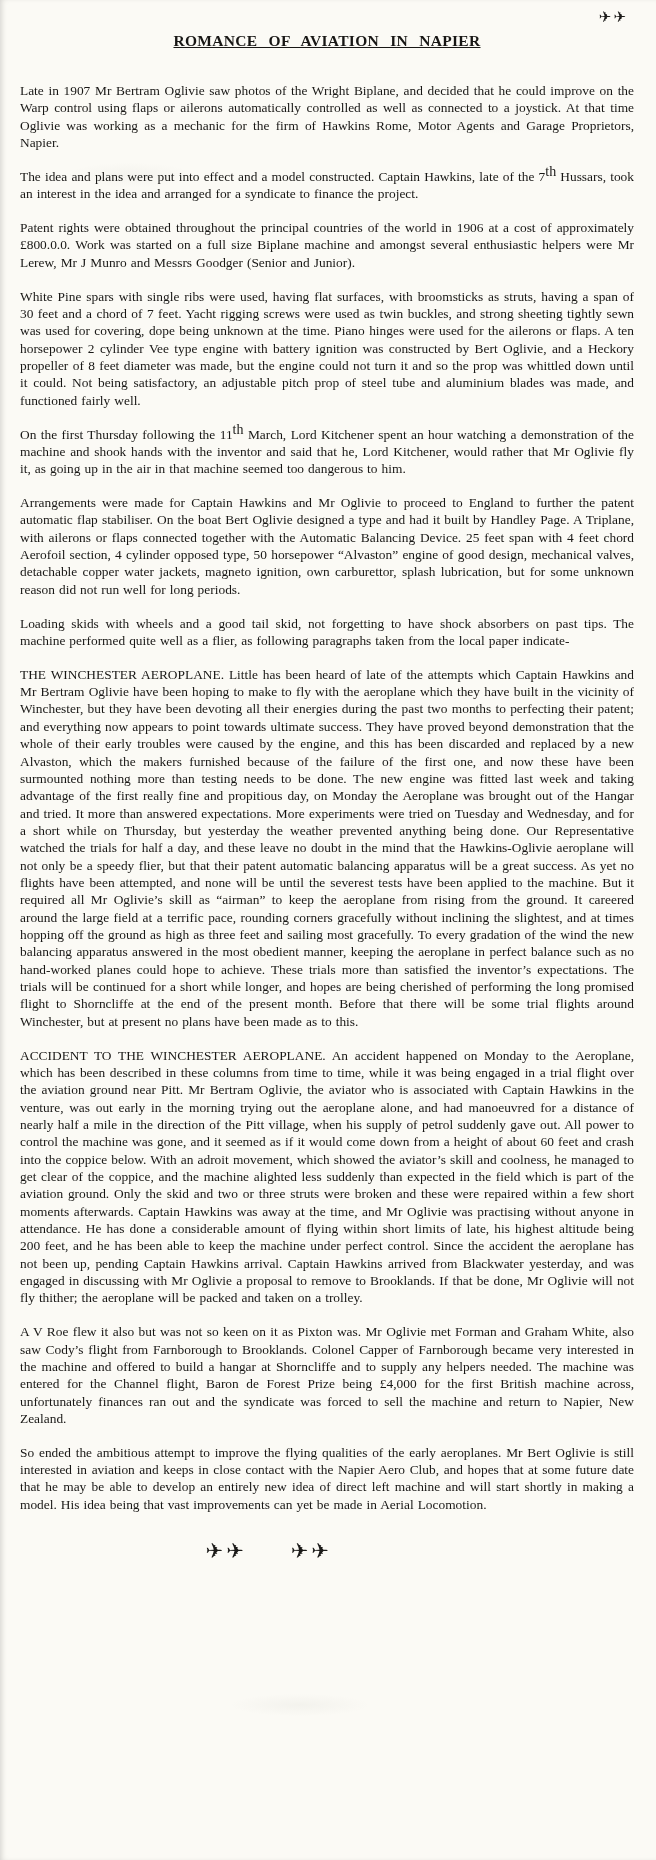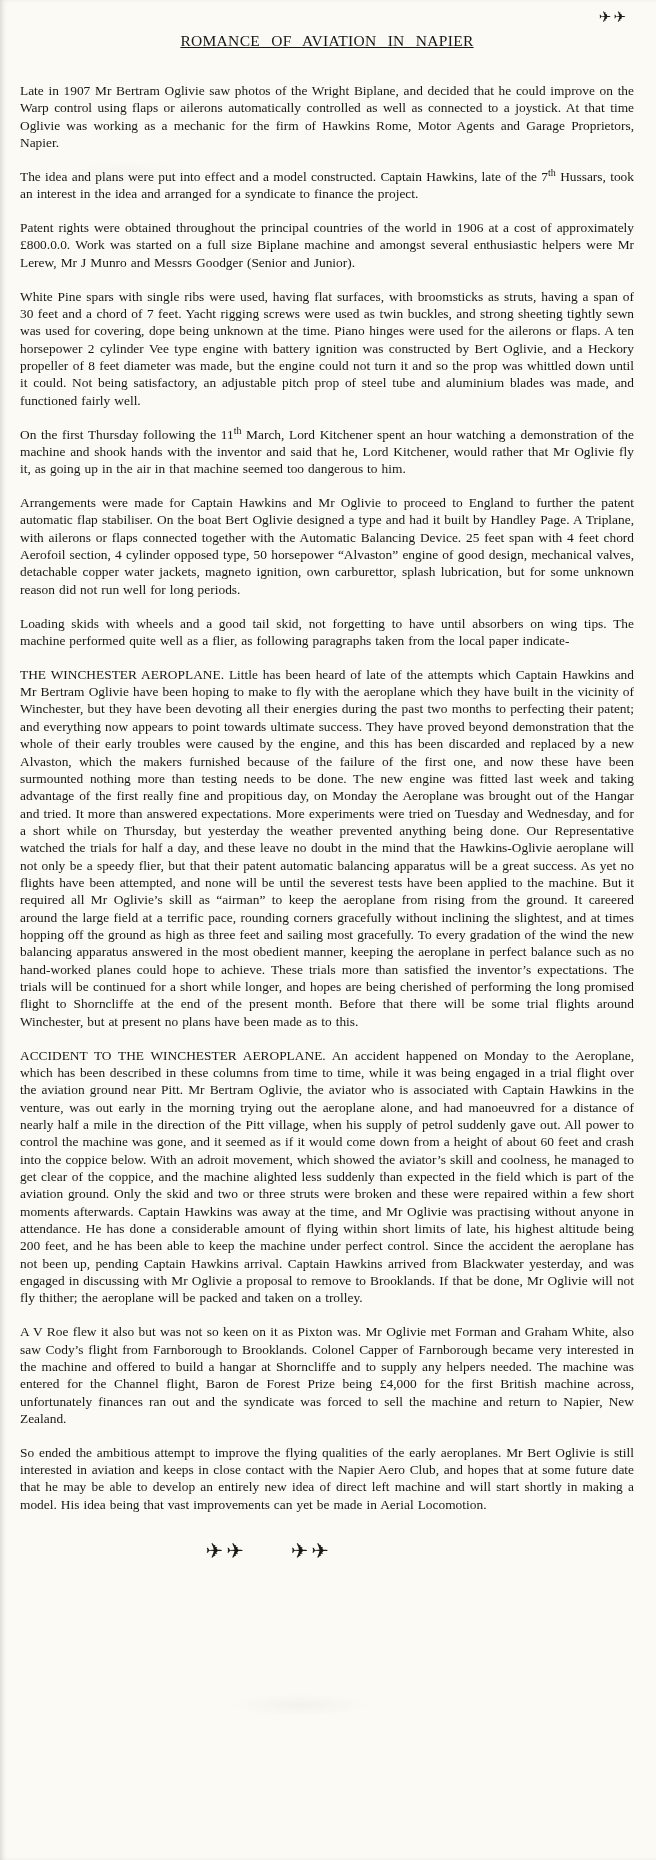--- a/index.html
+++ b/index.html
@@ -29,34 +29,34 @@
     font-family: "DejaVu Sans", sans-serif;
     font-size: 15px;
     letter-spacing: 2px;
     height: 20px;
     color: #1b1a18;
   }
   h1.title {
     margin: 4px 0 32px 0;
     text-align: center;
     font-size: 15.5px;
-    font-weight: normal;
+    font-weight: bold;
     text-decoration: underline;
     letter-spacing: 0.02em;
     word-spacing: 0.45em;
   }
   .para {
     margin: 0 0 16.5px 0;
     font-size: 13.4px;
     line-height: 17.35px;
     text-align: justify;
     word-spacing: 0.05em;
   }
   .para sup {
-    font-size: 10px;
+    font-size: 14px;
     line-height: 0;
   }
   .footer-planes {
     display: flex;
     justify-content: center;
     gap: 44px;
     margin-top: 26px;
     transform: translateX(-58px);
     font-family: "DejaVu Sans", sans-serif;
     font-size: 21px;
@@ -82,21 +82,21 @@
   <p class="para">Patent rights were obtained throughout the principal countries of the world in 1906 at a cost of approximately £800.0.0. Work was started on a full size Biplane machine and amongst several enthusiastic helpers were Mr Lerew, Mr J Munro and Messrs Goodger (Senior and Junior).</p>
 
   <p class="para">White Pine spars with single ribs were used, having flat surfaces, with broomsticks as struts, having a span of 30 feet and a chord of 7 feet. Yacht rigging screws were used as twin buckles, and strong sheeting tightly sewn was used for covering, dope being unknown at the time. Piano hinges were used for the ailerons or flaps. A ten horsepower 2 cylinder Vee type engine with battery ignition was constructed by Bert Oglivie, and a Heckory propeller of 8 feet diameter was made, but the engine could not turn it and so the prop was whittled down until it could. Not being satisfactory, an adjustable pitch prop of steel tube and aluminium blades was made, and functioned fairly well.</p>
 
 
 
   <p class="para"><span>On the first Thursday following the 11</span><sup>th</sup><span> March, Lord Kitchener spent an hour watching a demonstration of the machine and shook hands with the inventor and said that he, Lord Kitchener, would rather that Mr Oglivie fly it, as going up in the air in that machine seemed too dangerous to him.</span></p>
 
   <p class="para">Arrangements were made for Captain Hawkins and Mr Oglivie to proceed to England to further the patent automatic flap stabiliser. On the boat Bert Oglivie designed a type and had it built by Handley Page. A Triplane, with ailerons or flaps connected together with the Automatic Balancing Device. 25 feet span with 4 feet chord Aerofoil section, 4 cylinder opposed type, 50 horsepower “Alvaston” engine of good design, mechanical valves, detachable copper water jackets, magneto ignition, own carburettor, splash lubrication, but for some unknown reason did not run well for long periods.</p>
 
-  <p class="para">Loading skids with wheels and a good tail skid, not forgetting to have until absorbers on wing tips. The machine performed quite well as a flier, as following paragraphs taken from the local paper indicate-</p>
+  <p class="para">Loading skids with wheels and a good tail skid, not forgetting to have shock absorbers on past tips. The machine performed quite well as a flier, as following paragraphs taken from the local paper indicate-</p>
 
   <p class="para">THE WINCHESTER AEROPLANE. Little has been heard of late of the attempts which Captain Hawkins and Mr Bertram Oglivie have been hoping to make to fly with the aeroplane which they have built in the vicinity of Winchester, but they have been devoting all their energies during the past two months to perfecting their patent; and everything now appears to point towards ultimate success. They have proved beyond demonstration that the whole of their early troubles were caused by the engine, and this has been discarded and replaced by a new Alvaston, which the makers furnished because of the failure of the first one, and now these have been surmounted nothing more than testing needs to be done. The new engine was fitted last week and taking advantage of the first really fine and propitious day, on Monday the Aeroplane was brought out of the Hangar and tried. It more than answered expectations. More experiments were tried on Tuesday and Wednesday, and for a short while on Thursday, but yesterday the weather prevented anything being done. Our Representative watched the trials for half a day, and these leave no doubt in the mind that the Hawkins-Oglivie aeroplane will not only be a speedy flier, but that their patent automatic balancing apparatus will be a great success. As yet no flights have been attempted, and none will be until the severest tests have been applied to the machine. But it required all Mr Oglivie’s skill as “airman” to keep the aeroplane from rising from the ground. It careered around the large field at a terrific pace, rounding corners gracefully without inclining the slightest, and at times hopping off the ground as high as three feet and sailing most gracefully. To every gradation of the wind the new balancing apparatus answered in the most obedient manner, keeping the aeroplane in perfect balance such as no hand-worked planes could hope to achieve. These trials more than satisfied the inventor’s expectations. The trials will be continued for a short while longer, and hopes are being cherished of performing the long promised flight to Shorncliffe at the end of the present month. Before that there will be some trial flights around Winchester, but at present no plans have been made as to this.</p>
 
   <p class="para">ACCIDENT TO THE WINCHESTER AEROPLANE. An accident happened on Monday to the Aeroplane, which has been described in these columns from time to time, while it was being engaged in a trial flight over the aviation ground near Pitt. Mr Bertram Oglivie, the aviator who is associated with Captain Hawkins in the venture, was out early in the morning trying out the aeroplane alone, and had manoeuvred for a distance of nearly half a mile in the direction of the Pitt village, when his supply of petrol suddenly gave out. All power to control the machine was gone, and it seemed as if it would come down from a height of about 60 feet and crash into the coppice below. With an adroit movement, which showed the aviator’s skill and coolness, he managed to get clear of the coppice, and the machine alighted less suddenly than expected in the field which is part of the aviation ground. Only the skid and two or three struts were broken and these were repaired within a few short moments afterwards. Captain Hawkins was away at the time, and Mr Oglivie was practising without anyone in attendance. He has done a considerable amount of flying within short limits of late, his highest altitude being 200 feet, and he has been able to keep the machine under perfect control. Since the accident the aeroplane has not been up, pending Captain Hawkins arrival. Captain Hawkins arrived from Blackwater yesterday, and was engaged in discussing with Mr Oglivie a proposal to remove to Brooklands. If that be done, Mr Oglivie will not fly thither; the aeroplane will be packed and taken on a trolley.</p>
 
 
   <p class="para">A V Roe flew it also but was not so keen on it as Pixton was. Mr Oglivie met Forman and Graham White, also saw Cody’s flight from Farnborough to Brooklands. Colonel Capper of Farnborough became very interested in the machine and offered to build a hangar at Shorncliffe and to supply any helpers needed. The machine was entered for the Channel flight, Baron de Forest Prize being £4,000 for the first British machine across, unfortunately finances ran out and the syndicate was forced to sell the machine and return to Napier, New Zealand.</p>
 
   <p class="para">So ended the ambitious attempt to improve the flying qualities of the early aeroplanes. Mr Bert Oglivie is still interested in aviation and keeps in close contact with the Napier Aero Club, and hopes that at some future date that he may be able to develop an entirely new idea of direct left machine and will start shortly in making a model. His idea being that vast improvements can yet be made in Aerial Locomotion.</p>
 

